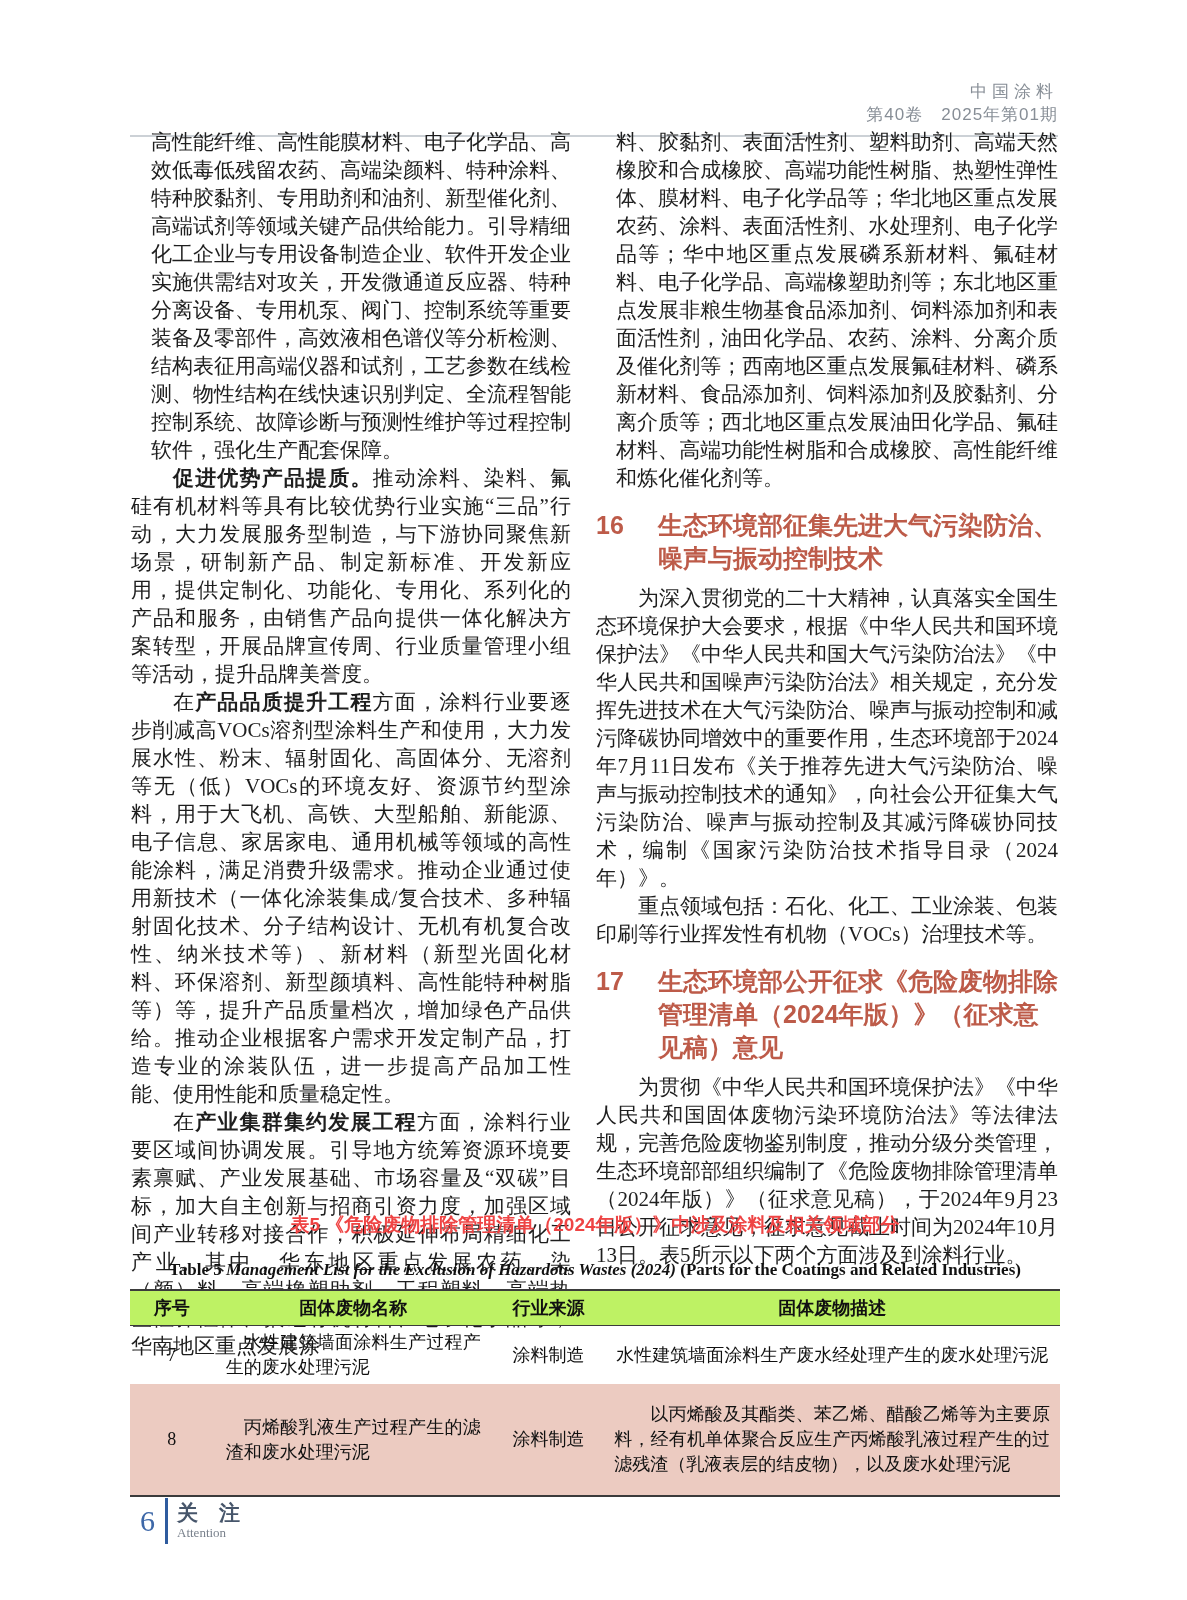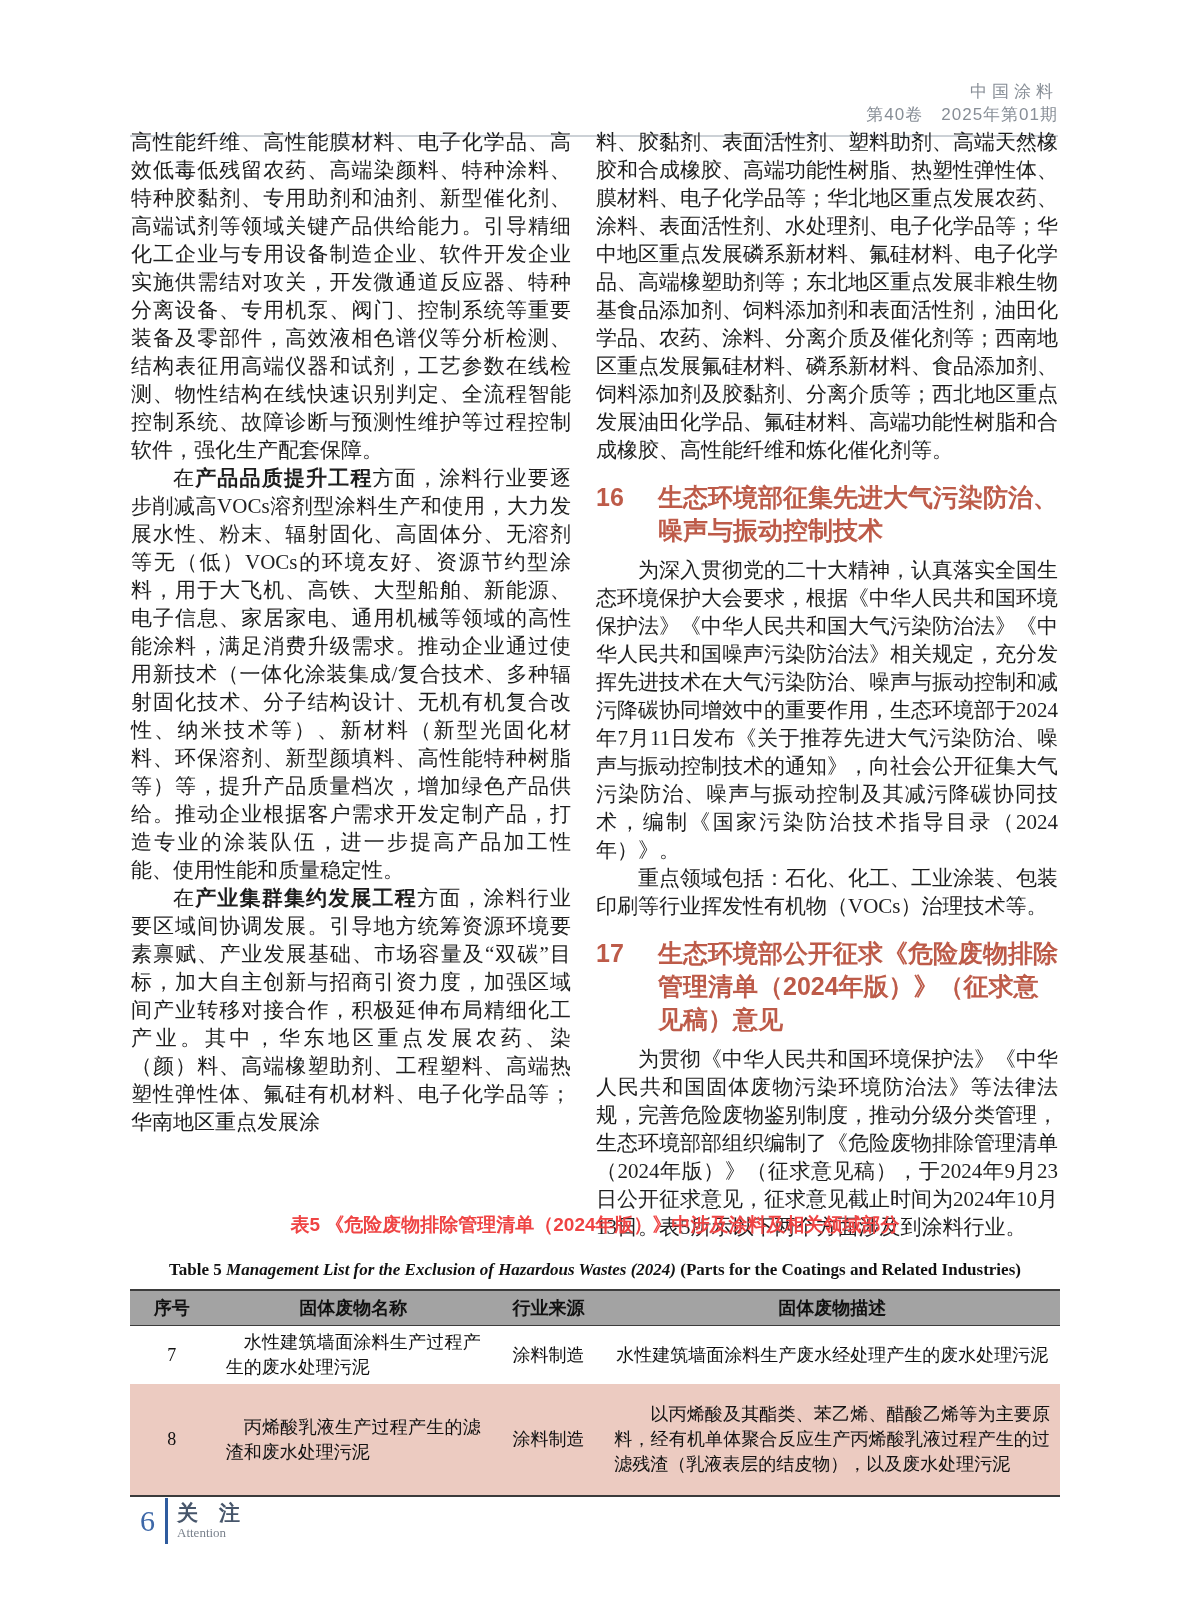--- a/index.html
+++ b/index.html
@@ -14,21 +14,21 @@
     padding-bottom:9px;border-bottom:2px solid #ccd1d6;
     color:#878e96;font-size:17px;font-family:"Liberation Sans",sans-serif;flex-direction:column;
   }
   .journal{letter-spacing:5px;}
   .issue{letter-spacing:1px;}
   
   .col{position:absolute;top:128px;}
   .col-left{left:131px;width:440px;}
   .col-right{left:596px;width:462px;}
   p.body{margin:0;font-size:21px;line-height:28px;text-align:justify;text-indent:2em;}
-  p.noindent{text-indent:0;}
+  p.noindent{text-indent:0;margin-left:20px;}
   p.body b{font-family:"Liberation Sans",sans-serif;font-weight:bold;}
   
   .sec{
     display:flex;margin:17px 0 9px;color:#bd5b49;
     font-family:"Liberation Sans",sans-serif;font-weight:bold;
     font-size:25px;line-height:33px;text-align:left;
   }
   .sec-num{flex:0 0 62px;}
   .sec-title{flex:1;}
   
@@ -41,21 +41,21 @@
     text-align:center;font-family:"Liberation Serif",serif;
     font-weight:bold;font-size:17px;margin-top:22px;color:#111;
   }
   .tbl-title-en .it{font-style:italic;}
   table.t5{
     width:100%;border-collapse:collapse;margin-top:9px;
     border-top:2px solid #3b3b3b;border-bottom:2px solid #3b3b3b;
     font-size:18px;color:#111;
   }
   table.t5 thead th{
-    background:#a3a3a3;font-family:"Liberation Sans",sans-serif;font-weight:bold;
+    background:#bef264;font-family:"Liberation Sans",sans-serif;font-weight:bold;
     font-size:18px;padding:6px 4px;border-bottom:1px solid #3b3b3b;line-height:22px;
   }
   table.t5 td{padding:5px 8px;line-height:25px;vertical-align:middle;}
   tr.row-pink td{background:#eccbc1;}
   .c-no{text-align:center;width:9%;}
   .c-name{width:30%;text-align:justify;text-indent:1em;padding:4px 12px !important;margin-top:11px;}
   .c-src{text-align:center;width:12%;}
   .c-desc{width:49%;}
   .c-desc.center{text-align:center;}
   .c-desc.just{text-align:justify;text-indent:2em;padding:18px 10px !important;}
@@ -70,20 +70,21 @@
 </head>
 <body>
 
 <div class="page-header">
   <span class="journal">中国涂料</span>
   <span class="issue">第40卷　2025年第01期</span>
 </div>
 
 <div class="col col-left">
   <p class="body noindent">高性能纤维、高性能膜材料、电子化学品、高效低毒低残留农药、高端染颜料、特种涂料、特种胶黏剂、专用助剂和油剂、新型催化剂、高端试剂等领域关键产品供给能力。引导精细化工企业与专用设备制造企业、软件开发企业实施供需结对攻关，开发微通道反应器、特种分离设备、专用机泵、阀门、控制系统等重要装备及零部件，高效液相色谱仪等分析检测、结构表征用高端仪器和试剂，工艺参数在线检测、物性结构在线快速识别判定、全流程智能控制系统、故障诊断与预测性维护等过程控制软件，强化生产配套保障。</p>
+  <p class="body"><b>促进优势产品提质。</b><span>推动涂料、染料、氟硅有机材料等具有比较优势行业实施“三品”行动，大力发展服务型制造，与下游协同聚焦新场景，研制新产品、制定新标准、开发新应用，提供定制化、功能化、专用化、系列化的产品和服务，由销售产品向提供一体化解决方案转型，开展品牌宣传周、行业质量管理小组等活动，提升品牌美誉度。</span></p>
   <p class="body"><span>在</span><b>产品品质提升工程</b><span>方面，涂料行业要逐步削减高VOCs溶剂型涂料生产和使用，大力发展水性、粉末、辐射固化、高固体分、无溶剂等无（低）VOCs的环境友好、资源节约型涂料，用于大飞机、高铁、大型船舶、新能源、电子信息、家居家电、通用机械等领域的高性能涂料，满足消费升级需求。推动企业通过使用新技术（一体化涂装集成/复合技术、多种辐射固化技术、分子结构设计、无机有机复合改性、纳米技术等）、新材料（新型光固化材料、环保溶剂、新型颜填料、高性能特种树脂等）等，提升产品质量档次，增加绿色产品供给。推动企业根据客户需求开发定制产品，打造专业的涂装队伍，进一步提高产品加工性能、使用性能和质量稳定性。</span></p>
   <p class="body"><span>在</span><b>产业集群集约发展工程</b><span>方面，涂料行业要区域间协调发展。引导地方统筹资源环境要素禀赋、产业发展基础、市场容量及“双碳”目标，加大自主创新与招商引资力度，加强区域间产业转移对接合作，积极延伸布局精细化工产业。其中，华东地区重点发展农药、染（颜）料、高端橡塑助剂、工程塑料、高端热塑性弹性体、氟硅有机材料、电子化学品等；华南地区重点发展涂</span></p>
 </div>
 
 <div class="col col-right">
   <p class="body noindent">料、胶黏剂、表面活性剂、塑料助剂、高端天然橡胶和合成橡胶、高端功能性树脂、热塑性弹性体、膜材料、电子化学品等；华北地区重点发展农药、涂料、表面活性剂、水处理剂、电子化学品等；华中地区重点发展磷系新材料、氟硅材料、电子化学品、高端橡塑助剂等；东北地区重点发展非粮生物基食品添加剂、饲料添加剂和表面活性剂，油田化学品、农药、涂料、分离介质及催化剂等；西南地区重点发展氟硅材料、磷系新材料、食品添加剂、饲料添加剂及胶黏剂、分离介质等；西北地区重点发展油田化学品、氟硅材料、高端功能性树脂和合成橡胶、高性能纤维和炼化催化剂等。</p>
   <h2 class="sec">
     <span class="sec-num">16</span>
     <span class="sec-title">生态环境部征集先进大气污染防治、噪声与振动控制技术</span>
   </h2>

